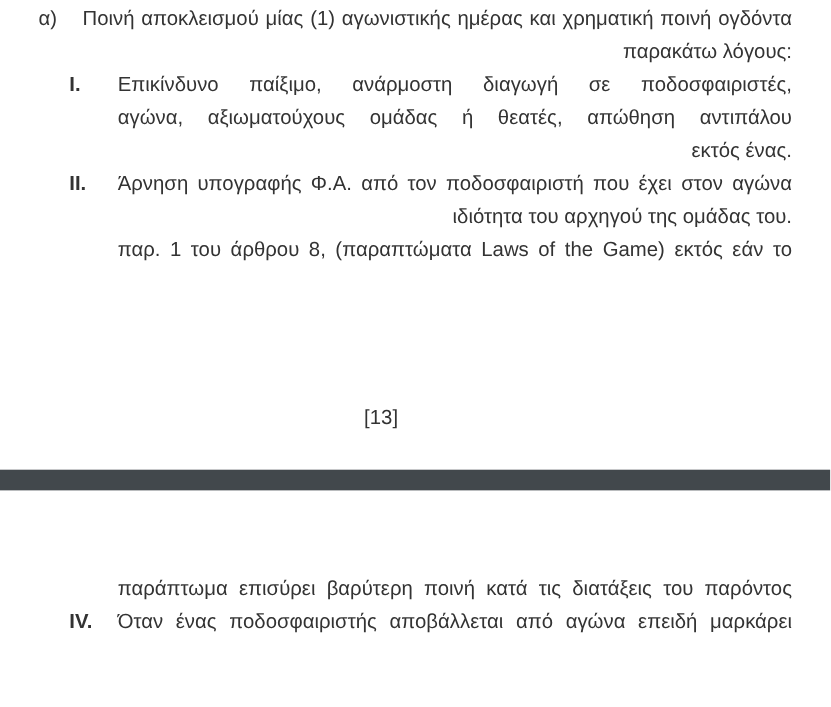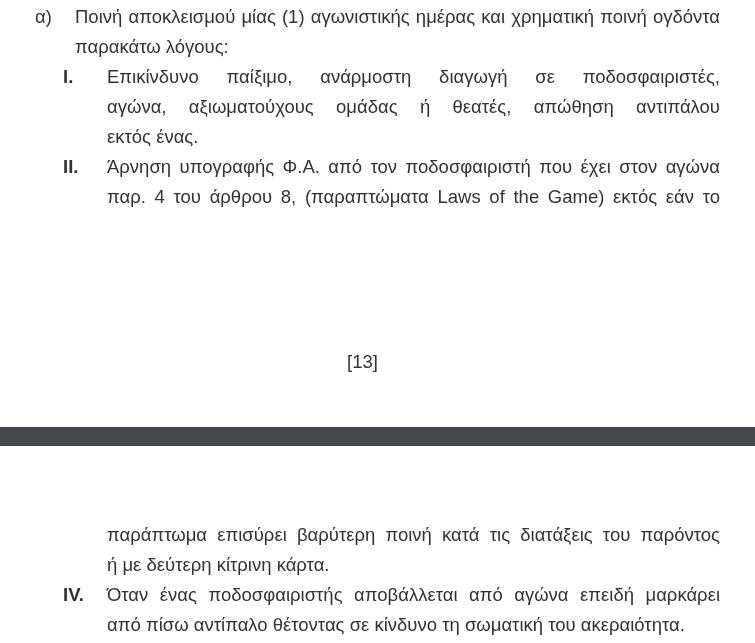--- a/index.html
+++ b/index.html
@@ -38,21 +38,21 @@
   .lines { position: absolute; left: 0; right: 0; }
   .page-top .lines { top: 2px; }
   .page-bottom .lines { top: 74px; } 
   .line {
     position: relative;
     height: 30px;
     line-height: 30px;
     box-sizing: border-box;
     padding-right: 35px;
     overflow: hidden;
-    text-align: left;
+    text-align: right;
   }
   .line.indent-para { padding-left: 75px; }
   .line.indent-list { padding-left: 107px; }
   .line.justified { text-align: justify; text-align-last: justify; }
   .label {
     position: absolute;
     top: 0;
     height: 30px;
     line-height: 30px;
   }
@@ -63,49 +63,47 @@
     text-align: left;
   }
   .label.roman {
     left: 63px;
     width: 36px;
     font-weight: bold;
     text-align: center;
   }
   .page-number {
     position: absolute;
-    top: 347px;
+    top: 364px;
     left: 331px;
     height: 30px;
     line-height: 30px;
-    margin-left: 16px;
   }
 </style>
 </head>
 <body>
 
 <div class="viewport">
 
   <section class="page page-top">
     <div class="lines" id="top-lines">
         <div class="line indent-para justified"><span class="label alpha">α)</span><span>Ποινή αποκλεισμού μίας (1) αγωνιστικής ημέρας και χρηματική ποινή ογδόντα ευρώ</span></div>
         <div class="line indent-para"><span>παρακάτω λόγους:</span></div>
         <div class="line indent-list justified"><span class="label roman">I.</span><span>Επικίνδυνο παίξιμο, ανάρμοστη διαγωγή σε ποδοσφαιριστές, αξιωματούχους</span></div>
         <div class="line indent-list justified"><span>αγώνα, αξιωματούχους ομάδας ή θεατές, απώθηση αντιπάλου ποδοσφαιριστή</span></div>
         <div class="line indent-list"><span>εκτός ένας.</span></div>
         <div class="line indent-list justified"><span class="label roman">II.</span><span>Άρνηση υπογραφής Φ.Α. από τον ποδοσφαιριστή που έχει στον αγώνα την</span></div>
-        <div class="line indent-list justified"><span>παρ. 4 του άρθρου 8, (παραπτώματα Laws of the Game) εκτός εάν το</span></div>
+        <div class="line indent-list"><span>ιδιότητα του αρχηγού της ομάδας του.</span></div>
+        <div class="line indent-list justified"><span>παρ. 1 του άρθρου 8, (παραπτώματα Laws of the Game) εκτός εάν το</span></div>
       </div>
     <div class="page-number">[13]</div>
   </section>
 
   <div class="page-separator"></div>
 
   <section class="page page-bottom">
     <div class="lines" id="bottom-lines">
         <div class="line indent-list justified"><span>παράπτωμα επισύρει βαρύτερη ποινή κατά τις διατάξεις του παρόντος άρθρου</span></div>
-        <div class="line indent-list"><span>ή με δεύτερη κίτρινη κάρτα.</span></div>
         <div class="line indent-list justified"><span class="label roman">IV.</span><span>Όταν ένας ποδοσφαιριστής αποβάλλεται από αγώνα επειδή μαρκάρει βίαια</span></div>
-        <div class="line indent-list"><span>από πίσω αντίπαλο θέτοντας σε κίνδυνο τη σωματική του ακεραιότητα.</span></div>
       </div>
   </section>
 
 </div>
 
 </body></html>

